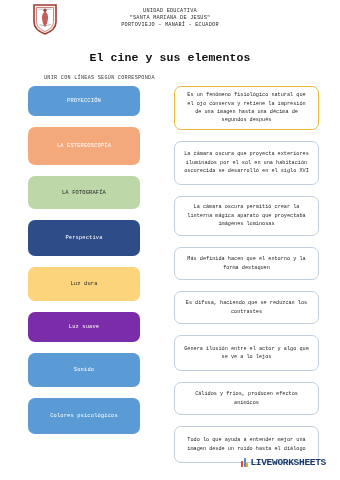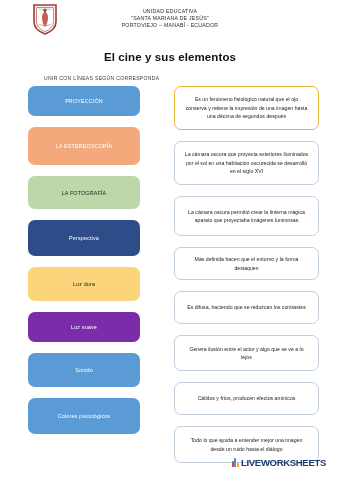--- a/index.html
+++ b/index.html
@@ -66,20 +66,21 @@
     color: #3a3a3a;
   }
 
   
   .sheet {
     position: absolute;
     left: 0;
     top: 0;
     width: 340px;
     height: 480px;
+    font-family: Liberation Mono, monospace;
   }
   .col-left {
     position: absolute;
     left: 28px;
     top: 86px;
     width: 112px;
   }
   .col-right {
     position: absolute;
     left: 174px;

